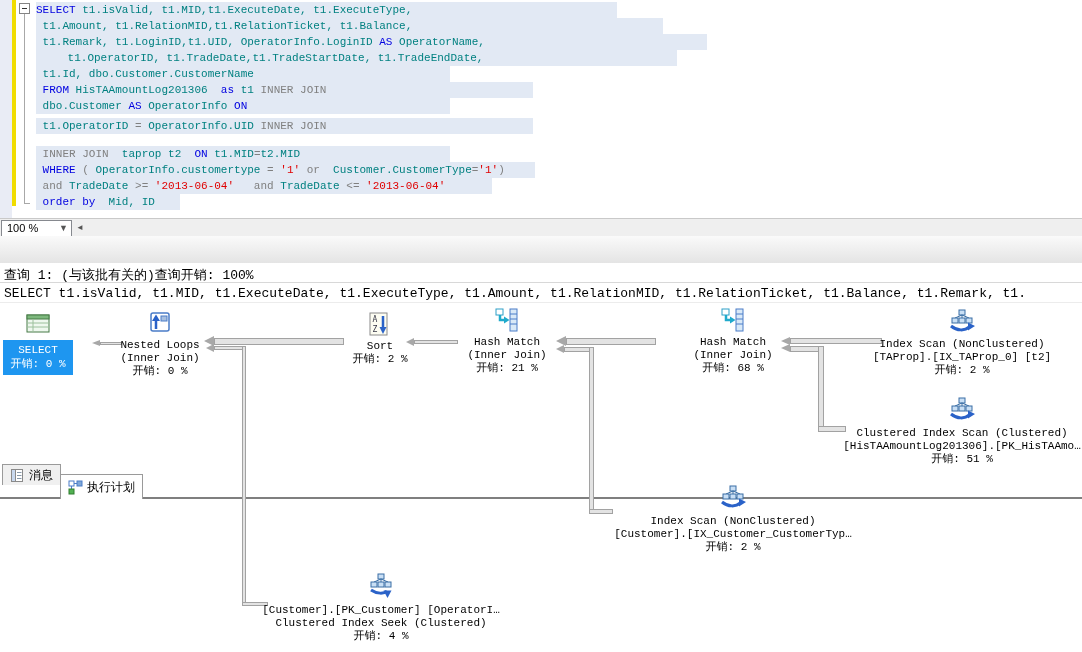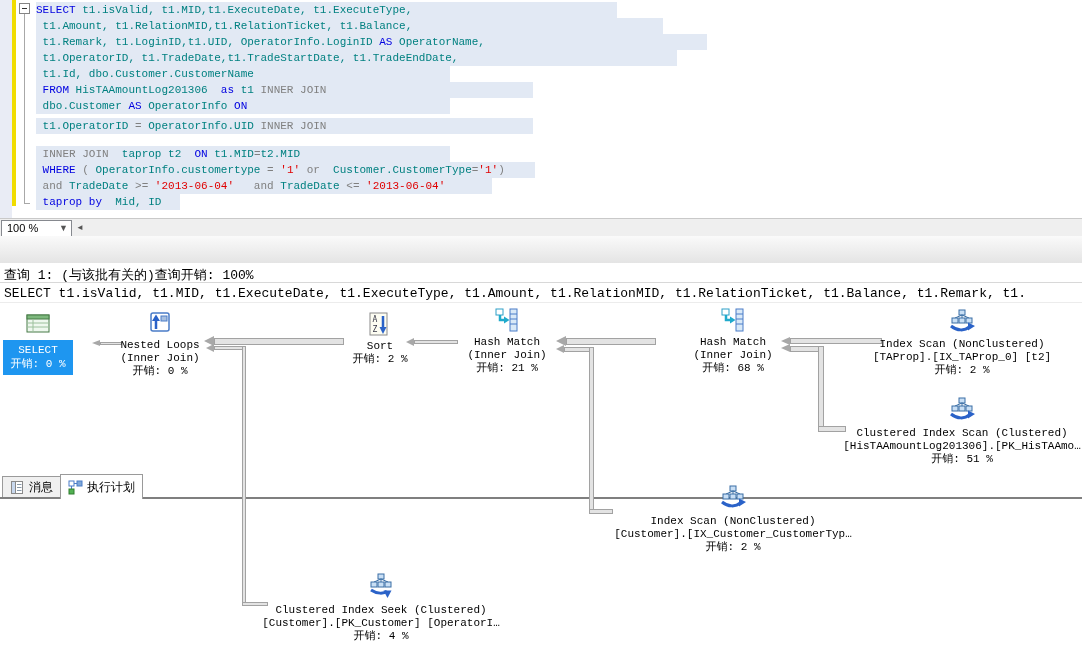--- a/index.html
+++ b/index.html
@@ -26,21 +26,21 @@
           line-height:15px;padding-left:5px;box-sizing:content-box;}
   #zoomdd .dda{position:absolute;right:3px;top:0;color:#555;font-size:9px;}
   #lscroll{position:absolute;left:72px;top:2px;width:16px;height:14px;color:#555;
            font-size:8px;line-height:14px;text-align:center;}
   
   #tabbar{position:absolute;left:0;top:236px;width:1082px;height:27px;
           background:linear-gradient(#FAFAFA,#E4E4E4);}
   #tabline{position:absolute;left:0;top:261px;width:1082px;height:2px;background:#7F7F7F;}
   .tab{position:absolute;display:flex;align-items:center;gap:4px;font-size:12px;color:#000;
        padding:0 7px;box-sizing:border-box;}
-  .tab.inactive{left:2px;top:240px;height:21px;background:#F0F0F0;border:1px solid #9A9A9A;border-bottom:none;}
+  .tab.inactive{left:2px;top:228px;height:21px;background:#F0F0F0;border:1px solid #9A9A9A;border-bottom:none;}
   .tab.active{left:60px;top:238px;height:25px;background:#fff;border:1px solid #9A9A9A;border-bottom:none;z-index:3;}
   .ticon svg{display:block;}
   
   #qline{position:absolute;left:4px;top:266px;width:1078px;height:16px;white-space:nowrap;
          overflow:hidden;font:13px "Liberation Mono",monospace;color:#000;}
   #hsep{position:absolute;left:0;top:282px;width:1082px;height:1px;background:#D8D8D8;}
   #stline{position:absolute;left:4px;top:286px;width:1078px;height:16px;white-space:nowrap;
           overflow:hidden;font:13px "Liberation Mono",monospace;color:#000;}
   #psep{position:absolute;left:0;top:302px;width:1082px;height:1px;background:#ECECEC;}
   
@@ -63,30 +63,30 @@
   <div id="editor">
     <div id="gutter"></div>
     <div id="changebar"></div>
     <div id="collapse"></div>
     <div id="guide"></div>
     <div id="guidetick"></div>
     <div id="sqllines">
         <div class="sqlline" style="top: 2px;"><span class="hl" style="width: 581px;"></span><span class="txt"><span style="color: rgb(0, 0, 224);">SELECT</span><span style="color: rgb(0, 128, 128);"> t1.isValid, t1.MID,t1.ExecuteDate, t1.ExecuteType,</span></span></div>
         <div class="sqlline" style="top: 18px;"><span class="hl" style="width: 627px;"></span><span class="txt"><span style="color: rgb(0, 128, 128);"> t1.Amount, t1.RelationMID,t1.RelationTicket, t1.Balance,</span></span></div>
         <div class="sqlline" style="top: 34px;"><span class="hl" style="width: 671px;"></span><span class="txt"><span style="color: rgb(0, 128, 128);"> t1.Remark, t1.LoginID,t1.UID, OperatorInfo.LoginID </span><span style="color: rgb(0, 0, 224);">AS</span><span style="color: rgb(0, 128, 128);"> OperatorName,</span></span></div>
-        <div class="sqlline" style="top: 50px;"><span class="hl" style="width: 641px;"></span><span class="txt"><span style="color: rgb(0, 128, 128);"> t1.OperatorID, t1.TradeDate,t1.TradeStartDate, t1.TradeEndDate,</span></span></div>
+        <div class="sqlline" style="top: 50px;"><span class="hl" style="width: 641px;"></span><span class="txt"><span style="color: rgb(0, 128, 128); margin-left: 25px;"> t1.OperatorID, t1.TradeDate,t1.TradeStartDate, t1.TradeEndDate,</span></span></div>
         <div class="sqlline" style="top: 66px;"><span class="hl" style="width: 414px;"></span><span class="txt"><span style="color: rgb(0, 128, 128);"> t1.Id, dbo.Customer.CustomerName</span></span></div>
         <div class="sqlline" style="top: 82px;"><span class="hl" style="width: 497px;"></span><span class="txt"><span style="color: rgb(0, 128, 128);"> </span><span style="color: rgb(0, 0, 224);">FROM</span><span style="color: rgb(0, 128, 128);"> HisTAAmountLog201306  </span><span style="color: rgb(0, 0, 224);">as</span><span style="color: rgb(0, 128, 128);"> t1 </span><span style="color: rgb(128, 128, 128);">INNER JOIN</span></span></div>
         <div class="sqlline" style="top: 98px;"><span class="hl" style="width: 414px;"></span><span class="txt"><span style="color: rgb(0, 128, 128);"> dbo.Customer </span><span style="color: rgb(0, 0, 224);">AS</span><span style="color: rgb(0, 128, 128);"> OperatorInfo </span><span style="color: rgb(0, 0, 224);">ON</span></span></div>
         <div class="sqlline" style="top: 118px;"><span class="hl" style="width: 497px;"></span><span class="txt"><span style="color: rgb(0, 128, 128);"> t1.OperatorID </span><span style="color: rgb(128, 128, 128);">= </span><span style="color: rgb(0, 128, 128);">OperatorInfo.UID </span><span style="color: rgb(128, 128, 128);">INNER JOIN</span></span></div>
         <div class="sqlline" style="top: 142px; margin-top: 6px;"><span class="hl" style="width: 376px;"></span><span class="txt"><span style="color: rgb(0, 128, 128);"> dbo.Customer </span><span style="color: rgb(0, 0, 224);">ON</span><span style="color: rgb(0, 128, 128);"> t1.UID </span><span style="color: rgb(128, 128, 128);">= </span><span style="color: rgb(0, 128, 128);">dbo.Customer.UID</span></span></div>
         <div class="sqlline" style="top: 146px;"><span class="hl" style="width: 414px;"></span><span class="txt"><span style="color: rgb(0, 128, 128);"> </span><span style="color: rgb(128, 128, 128);">INNER JOIN</span><span style="color: rgb(0, 128, 128);">  taprop t2  </span><span style="color: rgb(0, 0, 224);">ON</span><span style="color: rgb(0, 128, 128);"> t1.MID</span><span style="color: rgb(128, 128, 128);">=</span><span style="color: rgb(0, 128, 128);">t2.MID</span></span></div>
         <div class="sqlline" style="top: 162px;"><span class="hl" style="width: 499px;"></span><span class="txt"><span style="color: rgb(0, 128, 128);"> </span><span style="color: rgb(0, 0, 224);">WHERE</span><span style="color: rgb(128, 128, 128);"> ( </span><span style="color: rgb(0, 128, 128);">OperatorInfo.customertype </span><span style="color: rgb(128, 128, 128);">= </span><span style="color: rgb(224, 0, 0);">'1'</span><span style="color: rgb(128, 128, 128);"> or  </span><span style="color: rgb(0, 128, 128);">Customer.CustomerType</span><span style="color: rgb(128, 128, 128);">=</span><span style="color: rgb(224, 0, 0);">'1'</span><span style="color: rgb(128, 128, 128);">)</span></span></div>
         <div class="sqlline" style="top: 178px;"><span class="hl" style="width: 456px;"></span><span class="txt"><span style="color: rgb(128, 128, 128);"> and </span><span style="color: rgb(0, 128, 128);">TradeDate </span><span style="color: rgb(128, 128, 128);">&gt;= </span><span style="color: rgb(224, 0, 0);">'2013-06-04'</span><span style="color: rgb(128, 128, 128);">   and </span><span style="color: rgb(0, 128, 128);">TradeDate </span><span style="color: rgb(128, 128, 128);">&lt;= </span><span style="color: rgb(224, 0, 0);">'2013-06-04'</span></span></div>
-        <div class="sqlline" style="top: 194px;"><span class="hl" style="width: 144px;"></span><span class="txt"><span style="color: rgb(0, 128, 128);"> </span><span style="color: rgb(0, 0, 224);">taprop by</span><span style="color: rgb(0, 128, 128); margin-top: 44px;">  Mid, ID</span></span></div>
+        <div class="sqlline" style="top: 194px;"><span class="hl" style="width: 144px;"></span><span class="txt"><span style="color: rgb(0, 128, 128);"> </span><span style="color: rgb(0, 0, 224);">order by</span><span style="color: rgb(0, 128, 128); margin-top: 44px;">  Mid, ID</span></span></div>
       </div>
   </div>
 
   <div id="scrollrow">
     <div id="zoomdd">
       <span>100 %</span>
       <span class="dda">▼</span>
     </div>
     <div id="lscroll">◄</div>
   </div>
@@ -286,20 +286,20 @@
             <line x1="14" y1="7" x2="7" y2="10" stroke="#3A6EA5"></line>
             <line x1="14" y1="7" x2="14" y2="10" stroke="#3A6EA5"></line>
             <line x1="14" y1="7" x2="21" y2="10" stroke="#3A6EA5"></line>
             <rect x="4" y="10" width="6" height="5" fill="#C9DFF5" stroke="#3A6EA5"></rect>
             <rect x="11" y="10" width="6" height="5" fill="#C9DFF5" stroke="#3A6EA5"></rect>
             <rect x="18" y="10" width="6" height="5" fill="#C9DFF5" stroke="#3A6EA5"></rect>
             <path d="M4 18 C 10 22, 17 22, 20 19" fill="none" stroke="#2A62C8" stroke-width="3"></path>
             <path d="M16.5 18.5 L20.5 26 L24.5 18.5 Z" fill="#2A62C8"></path>
           </svg></div>
         <div class="plabels" style="top: 32px;">
+          <div>[Customer].[PK_Customer] [OperatorI…</div>
           <div>Clustered Index Seek (Clustered)</div>
-          <div>[Customer].[PK_Customer] [OperatorI…</div>
           <div>开销: 4 %</div>
         </div>
       </div>
     </div>
 
 </div>
 
 </body></html>

